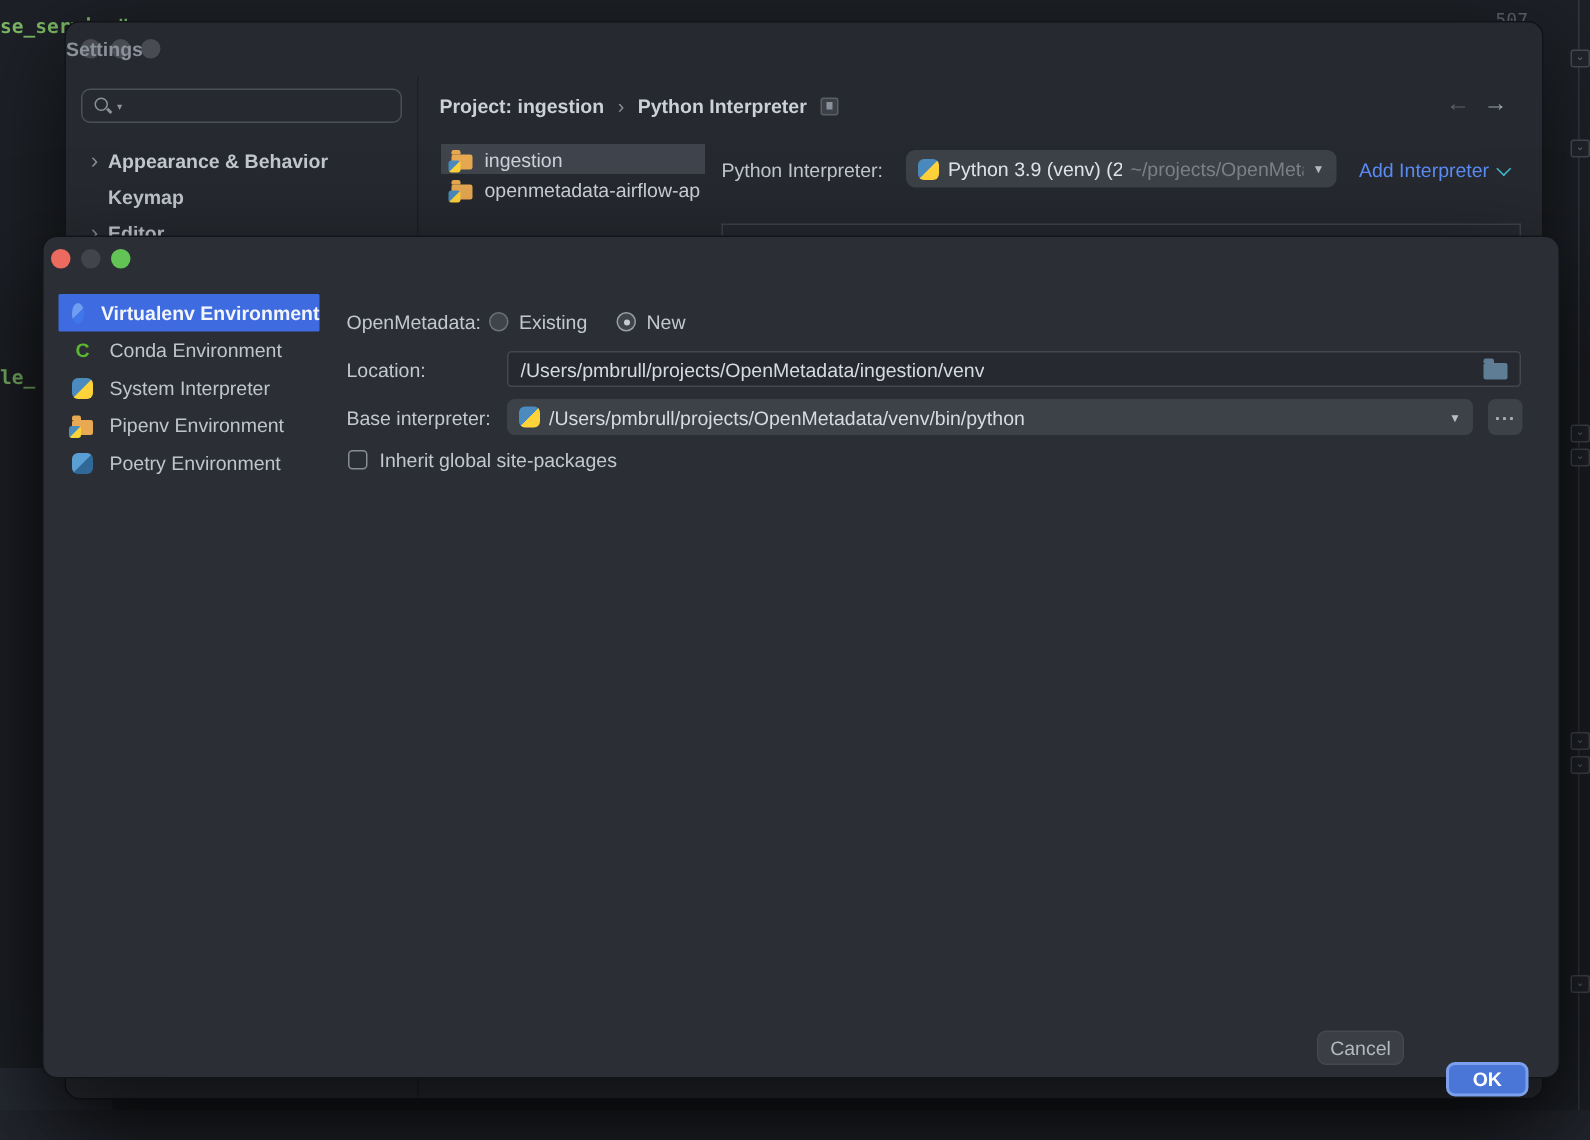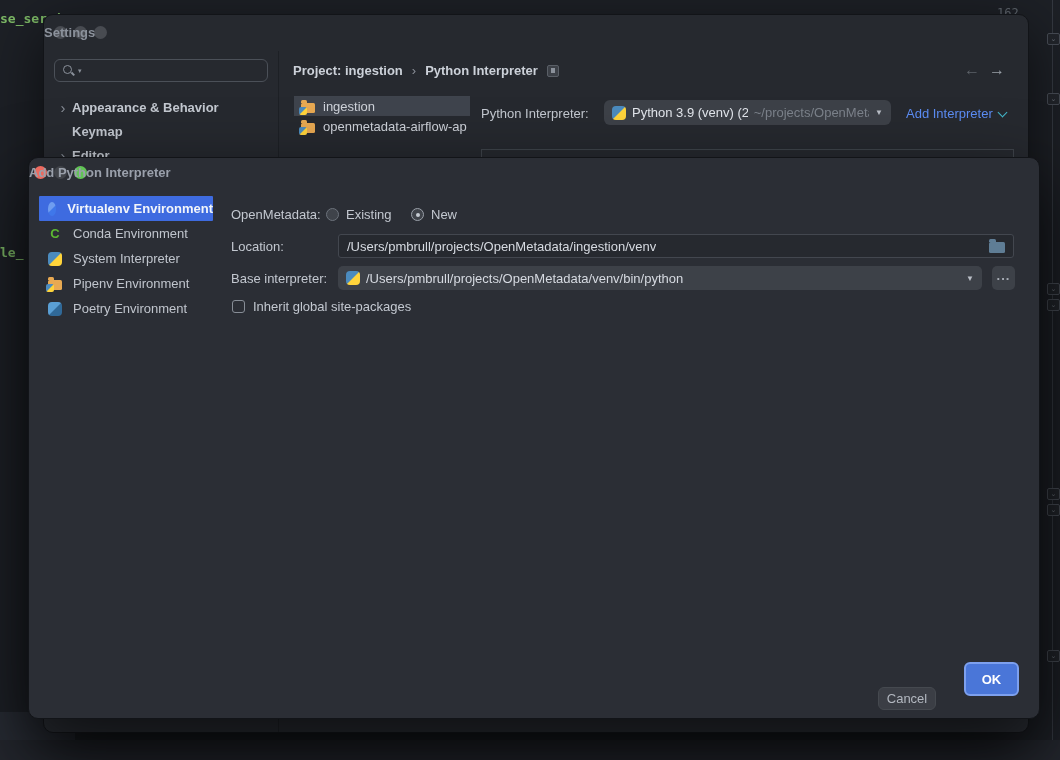--- a/index.html
+++ b/index.html
@@ -107,21 +107,21 @@
   .band-bottom{left:0;top:740px;width:1060px;height:20px;background:#23262d;}
   .band-corner{left:0;top:712px;width:75px;height:28px;background:#272b33;}
 </style>
 </head>
 <body>
 
 <div class="stage">
 
   <div class="abs code-frag mono" style="left:0;top:11px;width:132px;">se_service"</div>
   <div class="abs code-frag mono" style="left:0;top:245px;width:26px;">le_</div>
-  <div class="abs line-num mono" style="left:997px;top:6px;">162</div>
+  <div class="abs line-num mono" style="left:997px;top:6px;">507</div>
   <div class="abs right-rail"></div>
   <div class="abs fold-marker" style="left:1047px;top:33px;">⌄</div>
   <div class="abs fold-marker" style="left:1047px;top:93px;">⌄</div>
   <div class="abs fold-marker" style="left:1047px;top:283px;">⌄</div>
   <div class="abs fold-marker" style="left:1047px;top:299px;">⌄</div>
   <div class="abs fold-marker" style="left:1047px;top:488px;">⌄</div>
   <div class="abs fold-marker" style="left:1047px;top:504px;">⌄</div>
   <div class="abs fold-marker" style="left:1047px;top:650px;">⌄</div>
   <div class="abs band-corner"></div>
   <div class="abs band-bottom"></div>
@@ -189,21 +189,20 @@
       <span>Add Interpreter</span><span class="chev-down"></span>
     </div>
 
     <div class="abs table-ghost"></div>
   </div>
 
   <div class="win add-dialog">
     <div class="abs traffic" style="left:5px;top:8px;background:#ed6a5f;"></div>
     <div class="abs traffic" style="left:25px;top:8px;background:#41444a;"></div>
     <div class="abs traffic" style="left:45px;top:8px;background:#61c455;"></div>
-    <div class="abs win-title" style="left:0;top:7px;width:1010px;color:#9aa0ab;">Add Python Interpreter</div>
 
     <div class="abs" style="left:10px;top:38px;width:174px;">
       <div class="dlg-side-item selected">
         <span class="py-icon blue"></span>
         <span>Virtualenv Environment</span>
       </div>
       <div class="dlg-side-item">
         <span class="conda-icon">C</span>
         <span>Conda Environment</span>
       </div>
@@ -246,16 +245,16 @@
       <span class="caret">▼</span>
     </div>
     <div class="abs more-btn" style="left:963px;top:108px;width:23px;height:24px;line-height:20px;">...</div>
 
     <div class="abs" style="left:203px;top:141px;display:flex;align-items:center;gap:8px;">
       <span class="checkbox"></span>
       <span>Inherit global site-packages</span>
     </div>
 
     <div class="abs btn btn-cancel" style="left:849px;top:529px;width:58px;height:23px;">Cancel</div>
-    <div class="abs btn btn-ok" style="left:935px;top:504px;width:55px;height:34px;">OK</div>
+    <div class="abs btn btn-ok" style="left:935px;top:550px;width:55px;height:23px;">OK</div>
   </div>
 
 </div>
 
 </body></html>

